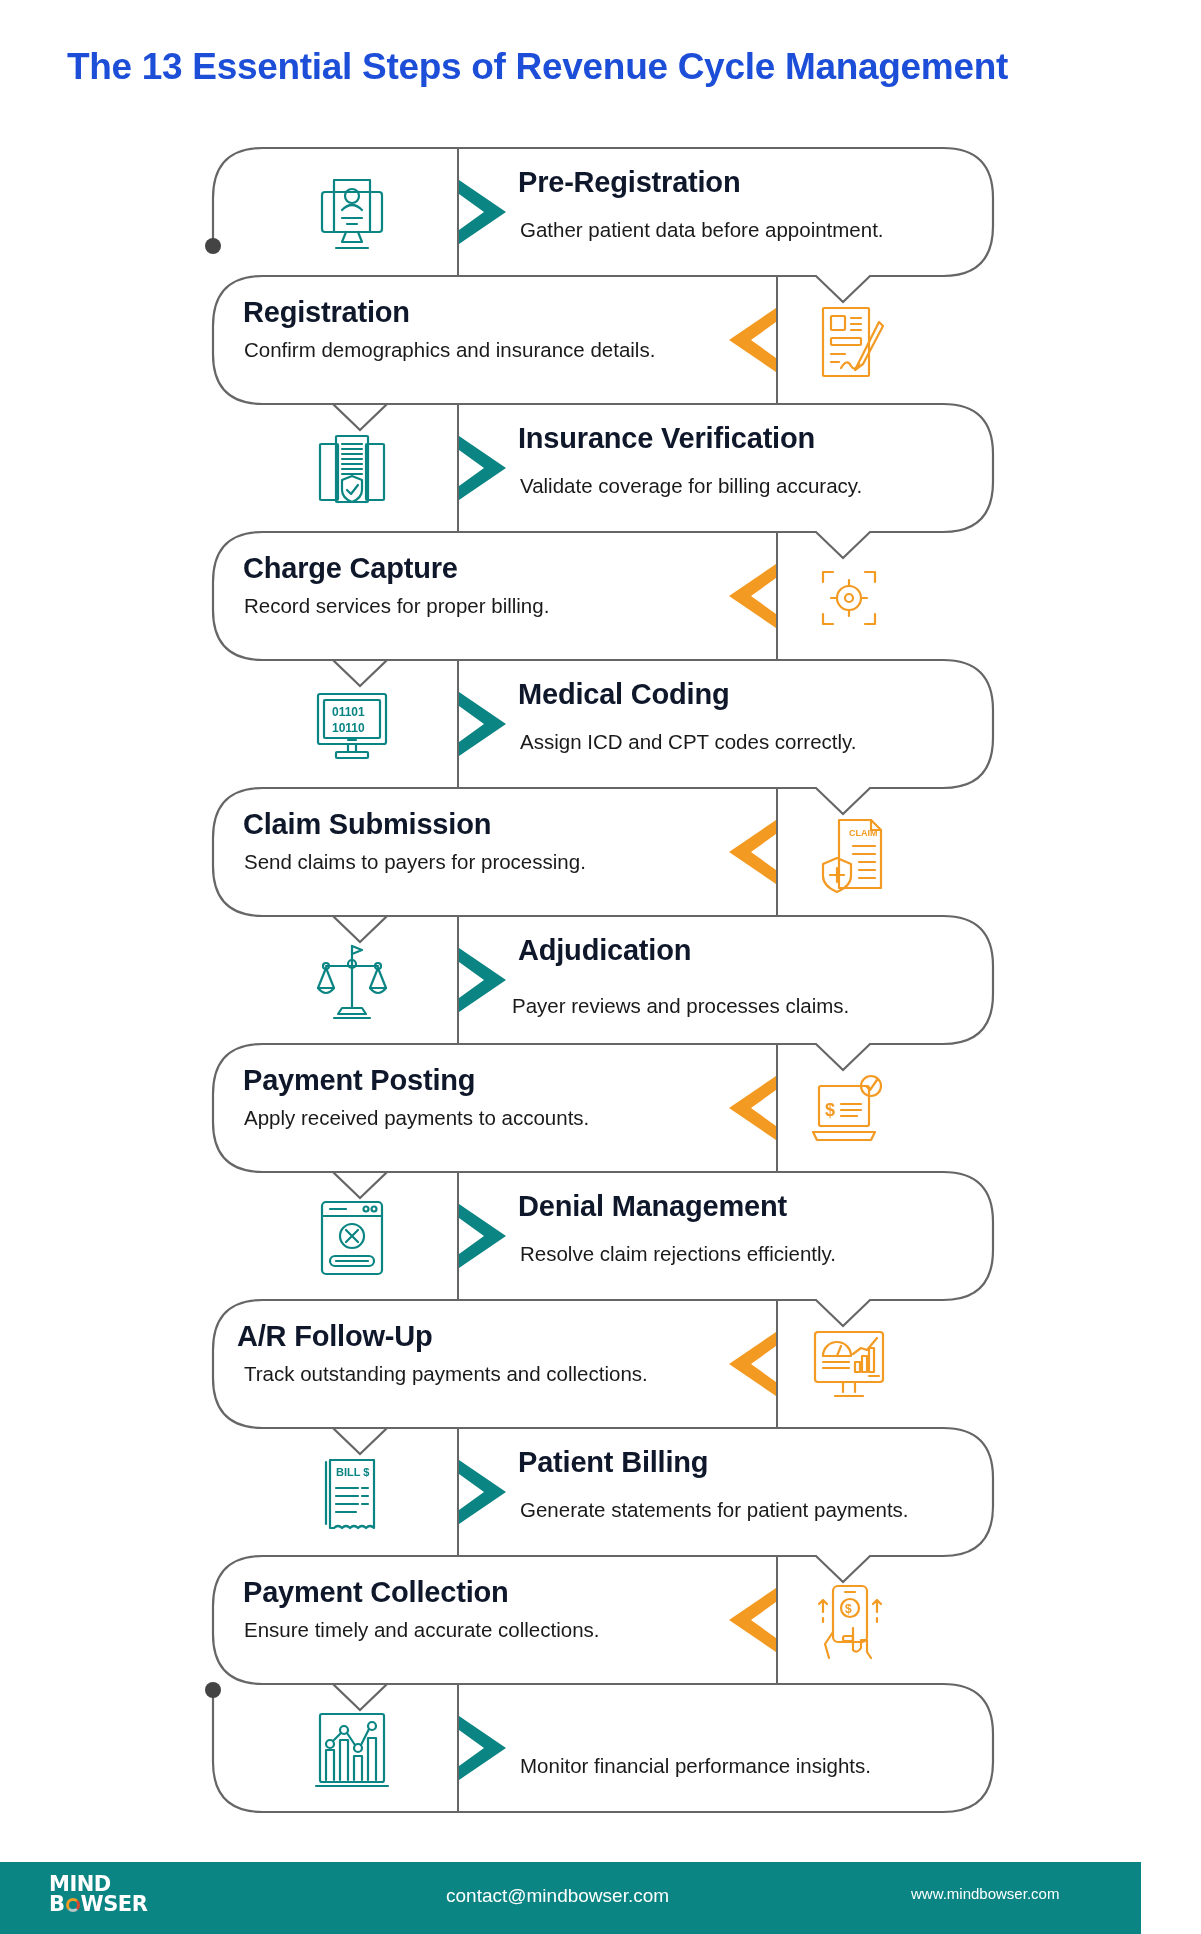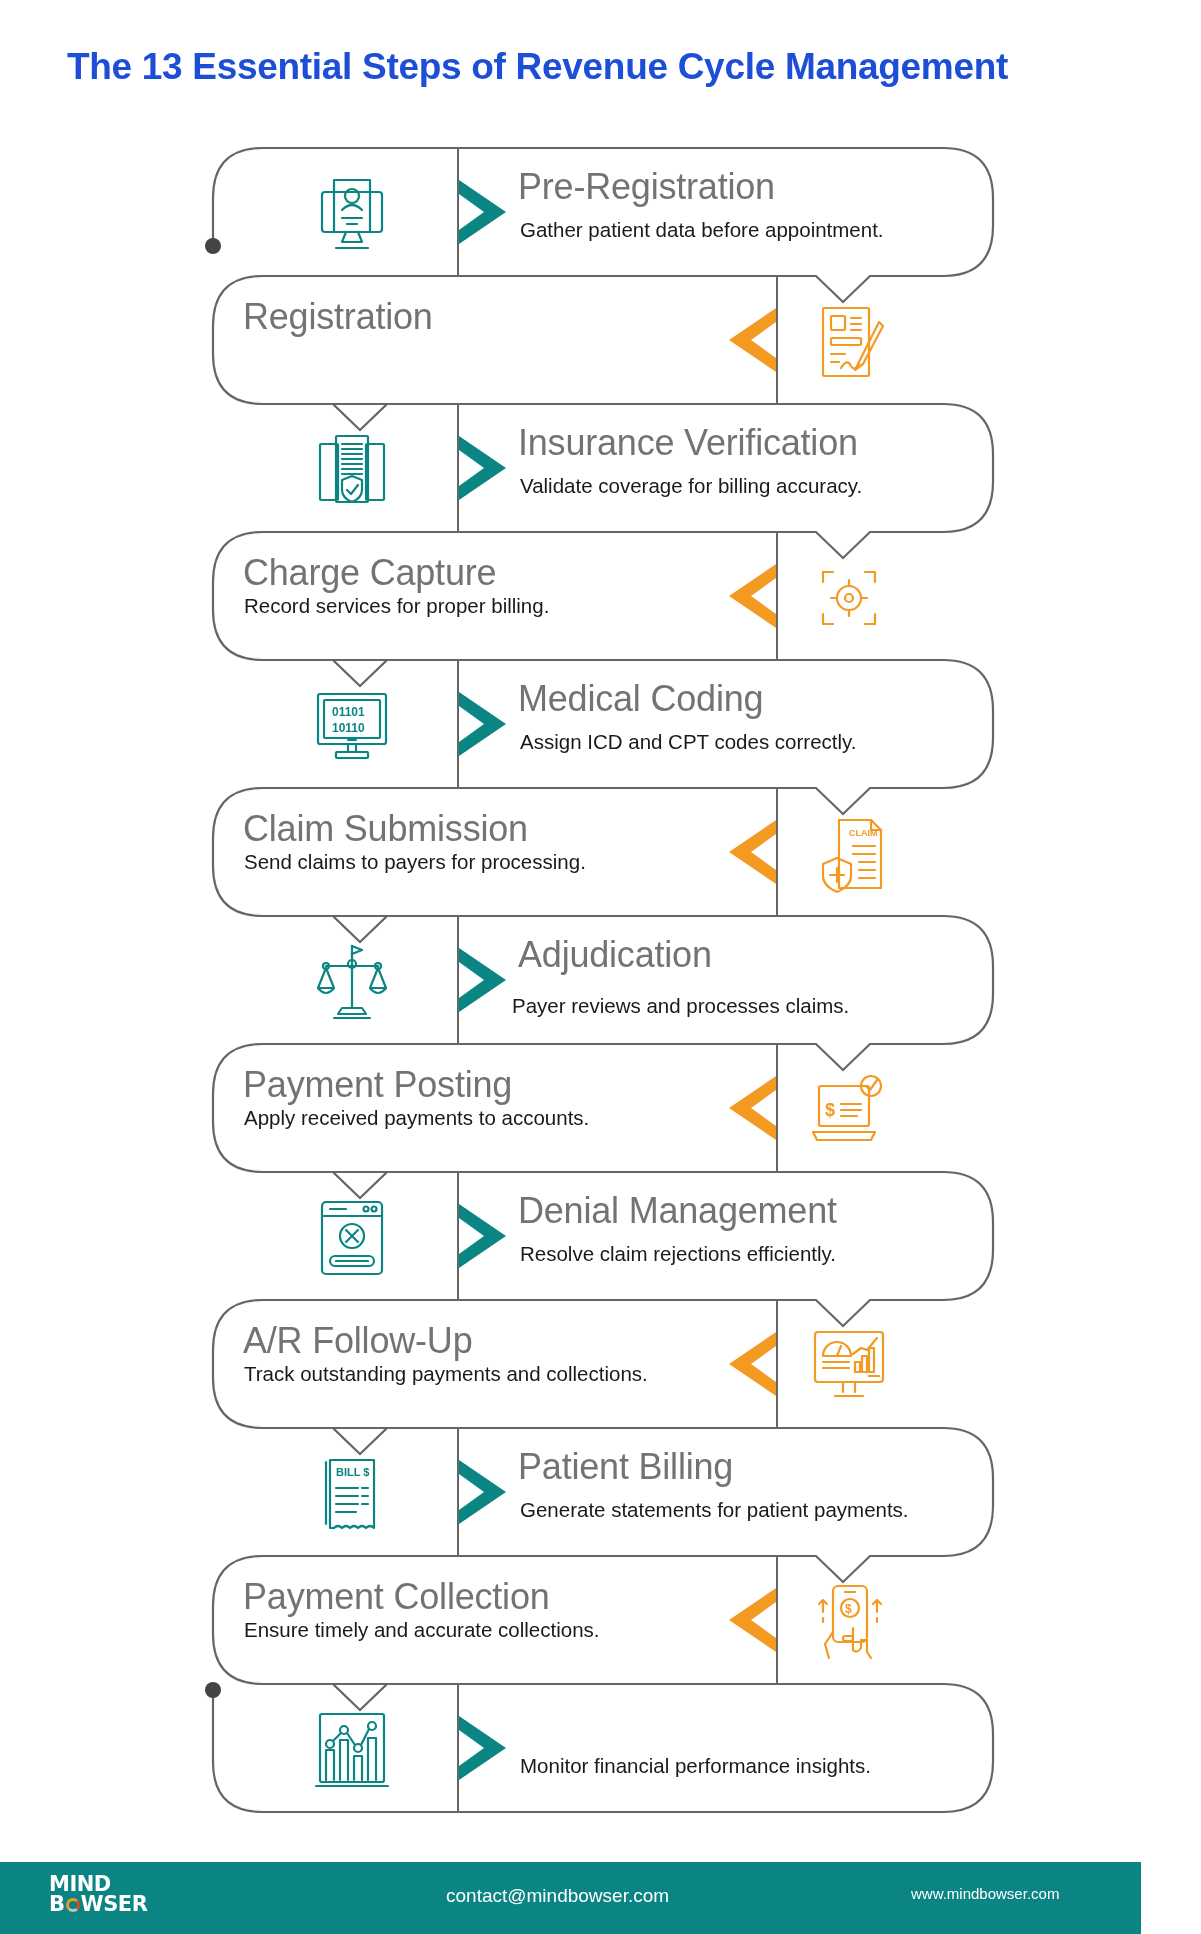--- a/index.html
+++ b/index.html
@@ -1,19 +1,19 @@
 <!DOCTYPE html>
 <html><head>
 <meta charset="utf-8">
 <style>
   html, body { margin:0; padding:0; background:#ffffff; }
   body { width:1201px; height:1934px; position:relative; overflow:hidden; font-family:"Liberation Sans", "DejaVu Sans", sans-serif; }
   .title { position:absolute; left:0; top:46px; width:1075px; text-align:center; color:#1d4ed8; font-weight:700; font-size:37px; letter-spacing:-0.3px; font-family:"Liberation Sans", sans-serif; }
   #flow { position:absolute; left:0; top:0; width:1201px; height:1934px; }
-  .step-title { position:absolute; font-weight:400; font-size:36px; color:#737373; white-space:nowrap; font-family:"Liberation Sans", sans-serif; letter-spacing:-0.2px; }
+  .step-title { position:absolute; font-weight:700; font-size:29px; color:#0f172a; white-space:nowrap; font-family:"Liberation Sans", sans-serif; letter-spacing:-0.2px; }
   .step-desc { position:absolute; font-size:20.5px; color:#1a1a1a; white-space:nowrap; font-family:"Liberation Sans", sans-serif; }
   .footer { position:absolute; left:0; top:1862px; width:1141px; height:72px; background:#0a8583; }
   .logo { position:absolute; left:49px; top:12px; color:#fff; font-weight:900; font-size:21px; line-height:20px; font-family:"DejaVu Sans", sans-serif; letter-spacing:-0.5px; }
   .logo .o { display:inline-block; width:14px; height:14px; border-radius:50%; border:3px solid #f39a23; border-right-color:#e0452e; border-bottom-color:#b7c7c6; box-sizing:border-box; vertical-align:-1px; margin:0 1px; }
   .footer .email { position:absolute; left:446px; top:23px; color:#fff; font-size:19px; font-family:"Liberation Sans", sans-serif; }
   .footer .web { position:absolute; left:911px; top:23px; color:#fff; font-size:15px; font-family:"Liberation Sans", sans-serif; }
 </style>
 </head>
 <body>
 
@@ -209,35 +209,36 @@
         <circle cx="18" cy="34" r="4"></circle>
         <circle cx="32" cy="20" r="4"></circle>
         <circle cx="46" cy="38" r="4"></circle>
         <circle cx="60" cy="16" r="4"></circle>
         <path d="M21 31 L29 23 M35 23 L43 35 M49 35 L57 19"></path>
       </g>
     </svg>
     <div class="step-title" style="left: 518px; top: 166px;">Pre-Registration</div>
     <div class="step-desc" style="left: 520px; top: 218px;">Gather patient data before appointment.</div>
     <div class="step-title" style="left: 243px; top: 296px;">Registration</div>
+    <div class="step-desc" style="left: 244px; top: 338px;">Confirm demographics and insurance details.</div>
     <div class="step-title" style="left: 518px; top: 422px;">Insurance Verification</div>
     <div class="step-desc" style="left: 520px; top: 474px;">Validate coverage for billing accuracy.</div>
     <div class="step-title" style="left: 243px; top: 552px;">Charge Capture</div>
     <div class="step-desc" style="left: 244px; top: 594px;">Record services for proper billing.</div>
     <div class="step-title" style="left: 518px; top: 678px;">Medical Coding</div>
     <div class="step-desc" style="left: 520px; top: 730px;">Assign ICD and CPT codes correctly.</div>
     <div class="step-title" style="left: 243px; top: 808px;">Claim Submission</div>
     <div class="step-desc" style="left: 244px; top: 850px;">Send claims to payers for processing.</div>
     <div class="step-title" style="left: 518px; top: 934px;">Adjudication</div>
     <div class="step-desc" style="left: 512px; top: 986px; margin-top: 8px;">Payer reviews and processes claims.</div>
     <div class="step-title" style="left: 243px; top: 1064px;">Payment Posting</div>
     <div class="step-desc" style="left: 244px; top: 1106px;">Apply received payments to accounts.</div>
     <div class="step-title" style="left: 518px; top: 1190px;">Denial Management</div>
     <div class="step-desc" style="left: 520px; top: 1242px;">Resolve claim rejections efficiently.</div>
-    <div class="step-title" style="left: 243px; top: 1320px;">A/R Follow-Up</div>
+    <div class="step-title" style="left: 237px; top: 1320px;">A/R Follow-Up</div>
     <div class="step-desc" style="left: 244px; top: 1362px;">Track outstanding payments and collections.</div>
     <div class="step-title" style="left: 518px; top: 1446px;">Patient Billing</div>
     <div class="step-desc" style="left: 520px; top: 1498px;">Generate statements for patient payments.</div>
     <div class="step-title" style="left: 243px; top: 1576px;">Payment Collection</div>
     <div class="step-desc" style="left: 244px; top: 1618px;">Ensure timely and accurate collections.</div>
     <div class="step-desc" style="left: 520px; top: 1754px;">Monitor financial performance insights.</div>
   </div>
 
 <div class="footer">
   <div class="logo">

